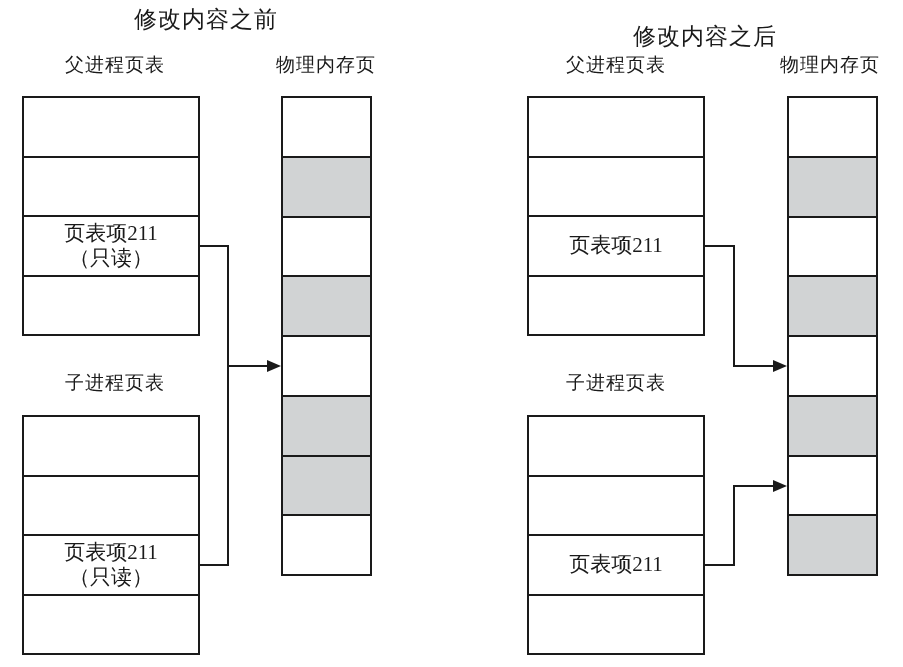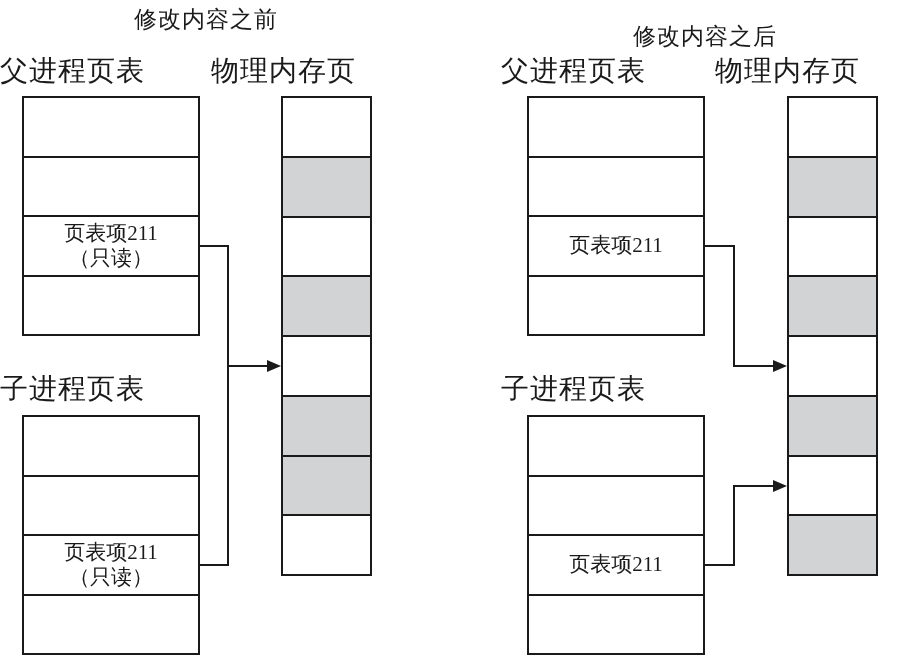--- a/index.html
+++ b/index.html
@@ -18,21 +18,22 @@
     padding-left: 14px;
   }
   .abs { position: absolute; }
   .title {
     font-size: 23px;
     text-align: center;
     white-space: nowrap;
     letter-spacing: 1px;
   }
   .col-label {
-    font-size: 28px;
+    font-size: 19px;
+    text-align: center;
     white-space: nowrap;
     letter-spacing: 1px;
   }
   .ptable {
     box-sizing: border-box;
     border: 2px solid var(--line, #1a1a1a);
     background: #ffffff;
     display: flex;
     flex-direction: column;
     width: 178px;

